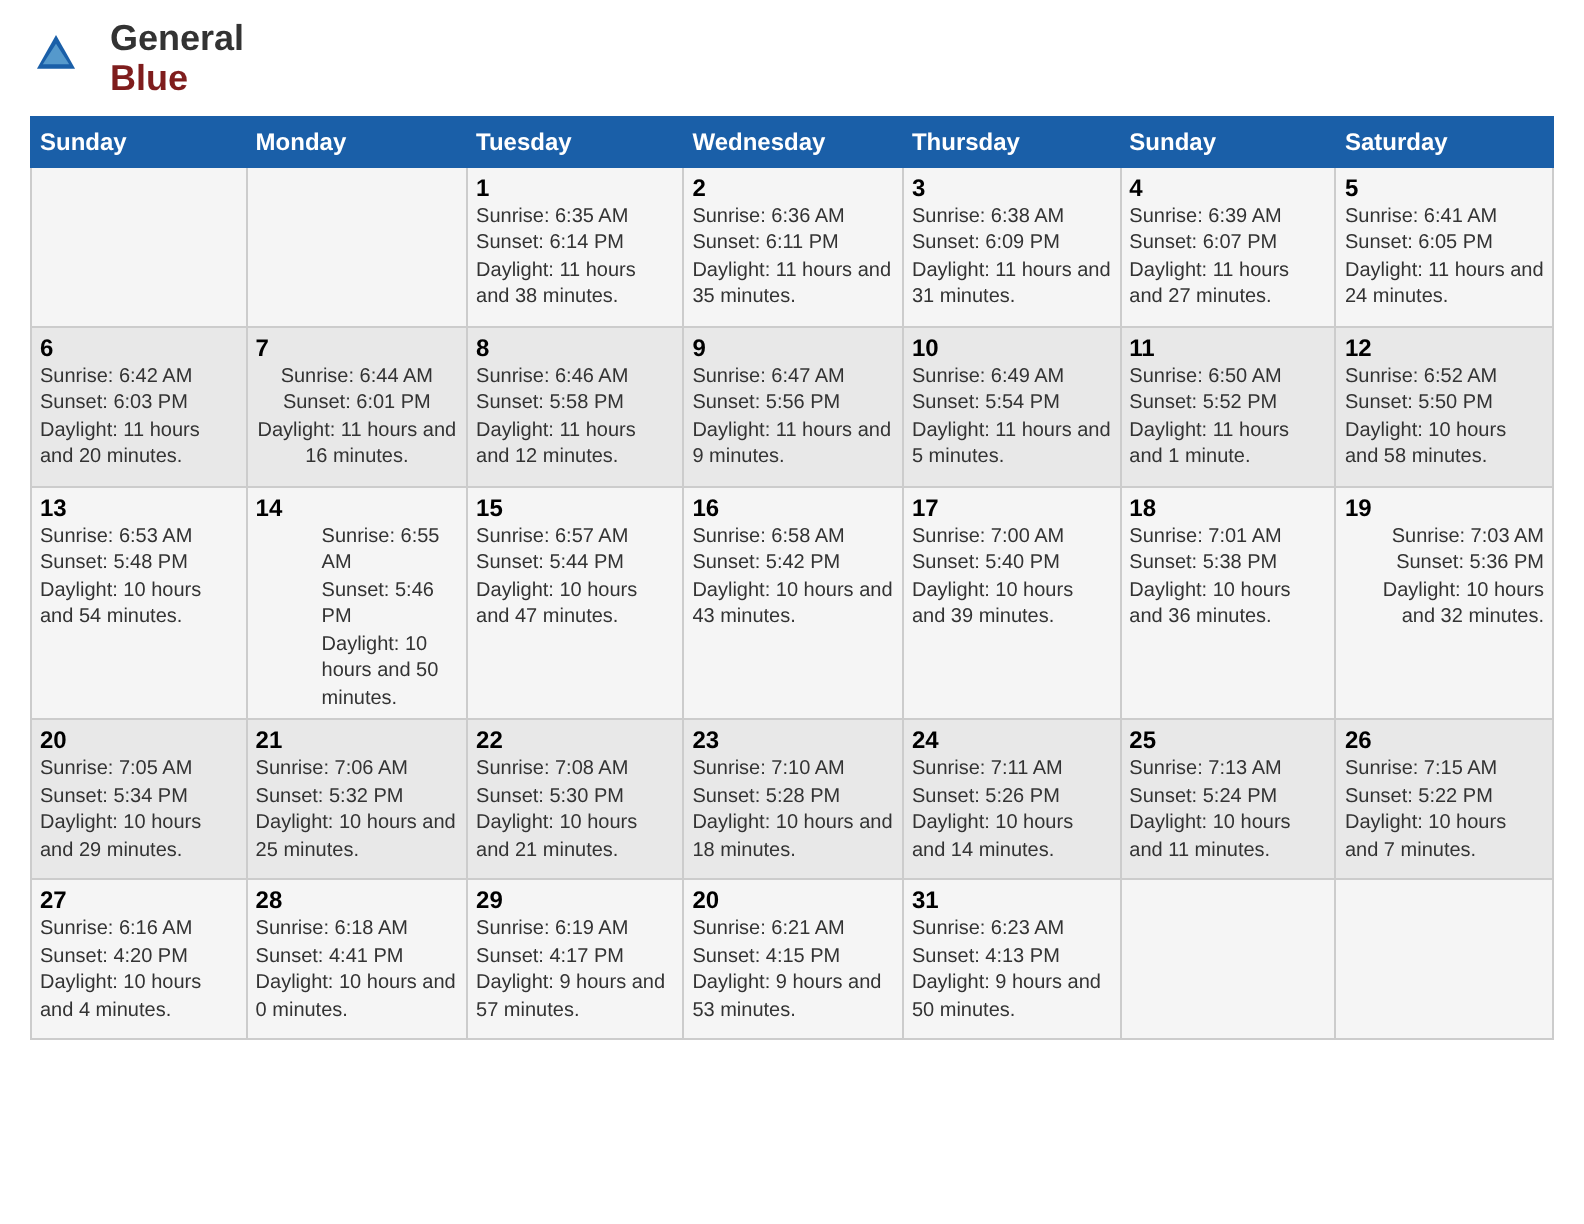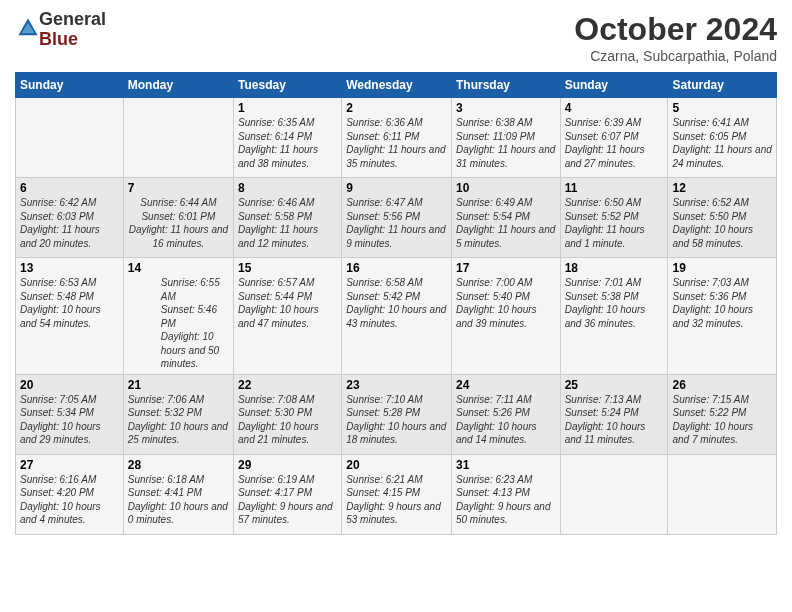--- a/index.html
+++ b/index.html
@@ -12,21 +12,21 @@
     }
     .header {
       display: flex;
       justify-content: space-between;
       align-items: flex-start;
       margin-bottom: 8px;
     }
     .logo {
       display: flex;
       align-items: center;
-      gap: 0;
+      gap: 16px;
     }
     .logo-text {
       font-size: 18px;
       font-weight: bold;
       line-height: 1.1;
     }
     .logo-general { color: #333; }
     .logo-blue { color: #7f1d1d; }
     .logo-icon {
       width: 22px;
@@ -76,21 +76,20 @@
     .day-number {
       font-weight: bold;
       font-size: 12px;
       display: block;
       margin-bottom: 1px;
     }
     .cell-text {
       font-size: 10px;
       color: #333;
       line-height: 1.35;
-      font-style: italic;
     }
     .empty-cell {
       background-color: inherit;
     }
   </style>
 </head>
 <body>
 
 <div class="header">
   <div class="logo">
@@ -100,24 +99,20 @@
         <polygon points="15,8 24,22 6,22" fill="#5599cc"></polygon>
       </svg>
     </div>
     <div>
       <div class="logo-text">
         <span class="logo-general">General</span><br>
         <span class="logo-blue">Blue</span>
       </div>
     </div>
   </div>
-  <div class="title-block">
-    <div class="month-title">October 2024</div>
-    <div class="location">Czarna, Subcarpathia, Poland</div>
-  </div>
 </div>
 
 <table class="calendar">
   <thead>
     <tr>
     <th>Sunday</th>
         <th>Monday</th>
         <th>Tuesday</th>
         <th>Wednesday</th>
         <th>Thursday</th>
@@ -137,21 +132,21 @@
         </td>
         <td>
           <span class="day-number">2</span>
           <div class="cell-text" style="white-space: pre-line;">Sunrise: 6:36 AM
 Sunset: 6:11 PM
 Daylight: 11 hours and 35 minutes.</div>
         </td>
         <td>
           <span class="day-number">3</span>
           <div class="cell-text" style="white-space: pre-line;">Sunrise: 6:38 AM
-Sunset: 11:09 PM
+Sunset: 6:09 PM
 Daylight: 11 hours and 31 minutes.</div>
         </td>
         <td>
           <span class="day-number">4</span>
           <div class="cell-text" style="white-space: pre-line;">Sunrise: 6:39 AM
 Sunset: 6:07 PM
 Daylight: 11 hours and 27 minutes.</div>
         </td>
         <td>
           <span class="day-number">5</span>
@@ -236,21 +231,21 @@
 Daylight: 10 hours and 39 minutes.</div>
         </td>
         <td>
           <span class="day-number">18</span>
           <div class="cell-text" style="white-space: pre-line;">Sunrise: 7:01 AM
 Sunset: 5:38 PM
 Daylight: 10 hours and 36 minutes.</div>
         </td>
         <td>
           <span class="day-number">19</span>
-          <div class="cell-text" style="white-space: pre-line;">Sunrise: 7:03 AM
+          <div class="cell-text" style="white-space: pre-line; text-align: right;">Sunrise: 7:03 AM
 Sunset: 5:36 PM
 Daylight: 10 hours and 32 minutes.</div>
         </td>
       </tr>
       <tr>
         <td>
           <span class="day-number">20</span>
           <div class="cell-text" style="white-space: pre-line;">Sunrise: 7:05 AM
 Sunset: 5:34 PM
 Daylight: 10 hours and 29 minutes.</div>

